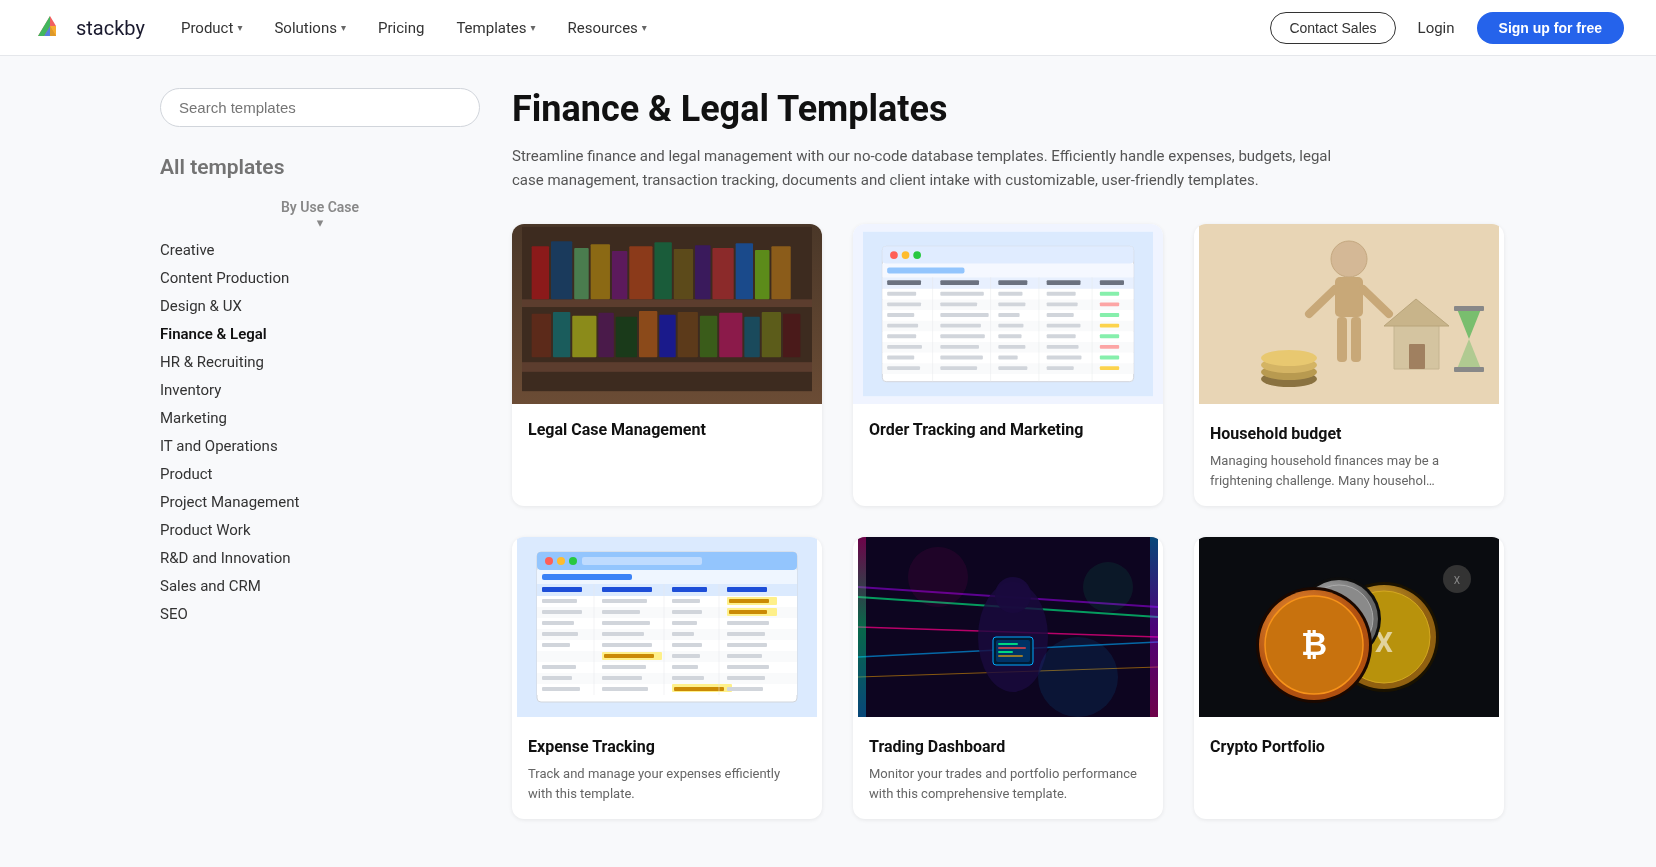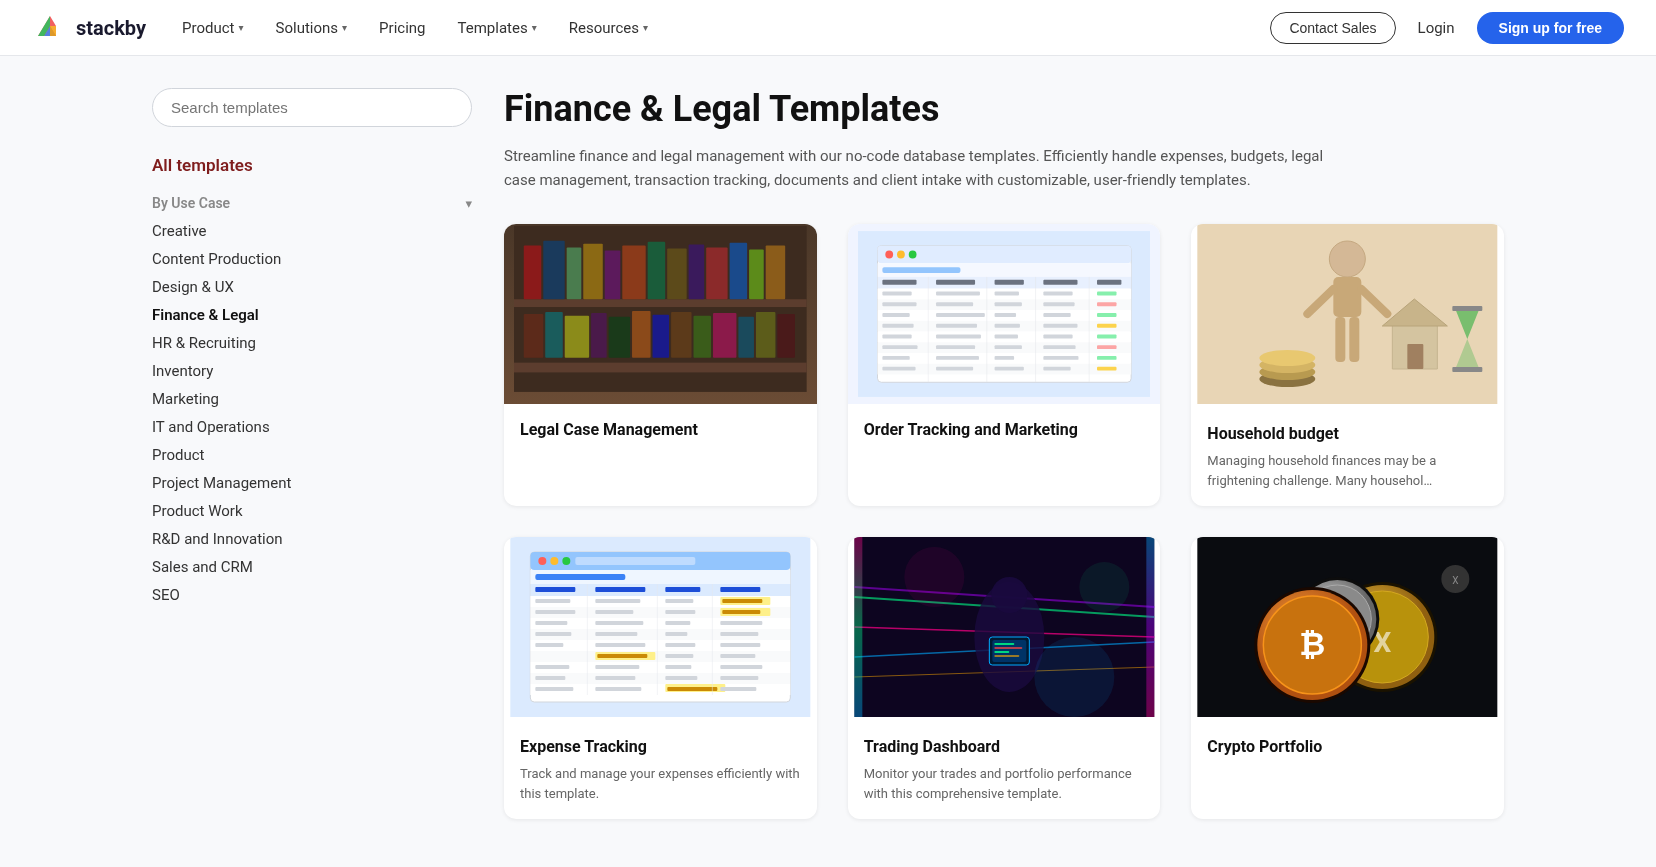--- a/index.html
+++ b/index.html
@@ -24,21 +24,21 @@
       gap: 8px;
       text-decoration: none;
       margin-right: 16px;
     }
     .logo-icon {
       width: 36px;
       height: 36px;
     }
     .logo-text {
       font-size: 20px;
-      font-weight: 700;
+      font-weight: 400;
       color: #1a1a2e;
     }
     .nav-item {
       display: flex;
       align-items: center;
       gap: 4px;
       padding: 8px 12px;
       font-size: 15px;
       color: #333;
       cursor: pointer;
@@ -81,48 +81,50 @@
       max-width: 1400px;
       margin: 0 auto;
       padding: 32px 24px;
       gap: 32px;
     }
 
     
     .sidebar {
       width: 320px;
       flex-shrink: 0;
+      margin-left: 8px;
     }
     .search-input-wrapper {
       position: relative;
       margin-bottom: 28px;
     }
     .search-input {
       width: 100%;
       padding: 10px 18px;
       border: 1.5px solid #d1d5db;
       border-radius: 24px;
       font-size: 15px;
       color: #999;
       background: #fff;
       outline: none;
     }
     .sidebar-all-templates {
-      font-size: 17px;
+      font-size: 21px;
       font-weight: 600;
-      color: #7f1d1d;
+      color: #737373;
       margin-bottom: 20px;
       cursor: pointer;
     }
     .sidebar-section-header {
       display: flex;
       align-items: center;
       justify-content: space-between;
       margin-bottom: 6px;
       cursor: pointer;
+      flex-direction: column;
     }
     .sidebar-section-title {
       font-size: 14px;
       font-weight: 600;
       color: #888;
       text-transform: none;
       letter-spacing: 0;
     }
     .sidebar-chevron { font-size: 13px; color: #888; }
     .sidebar-items { list-style: none; }

